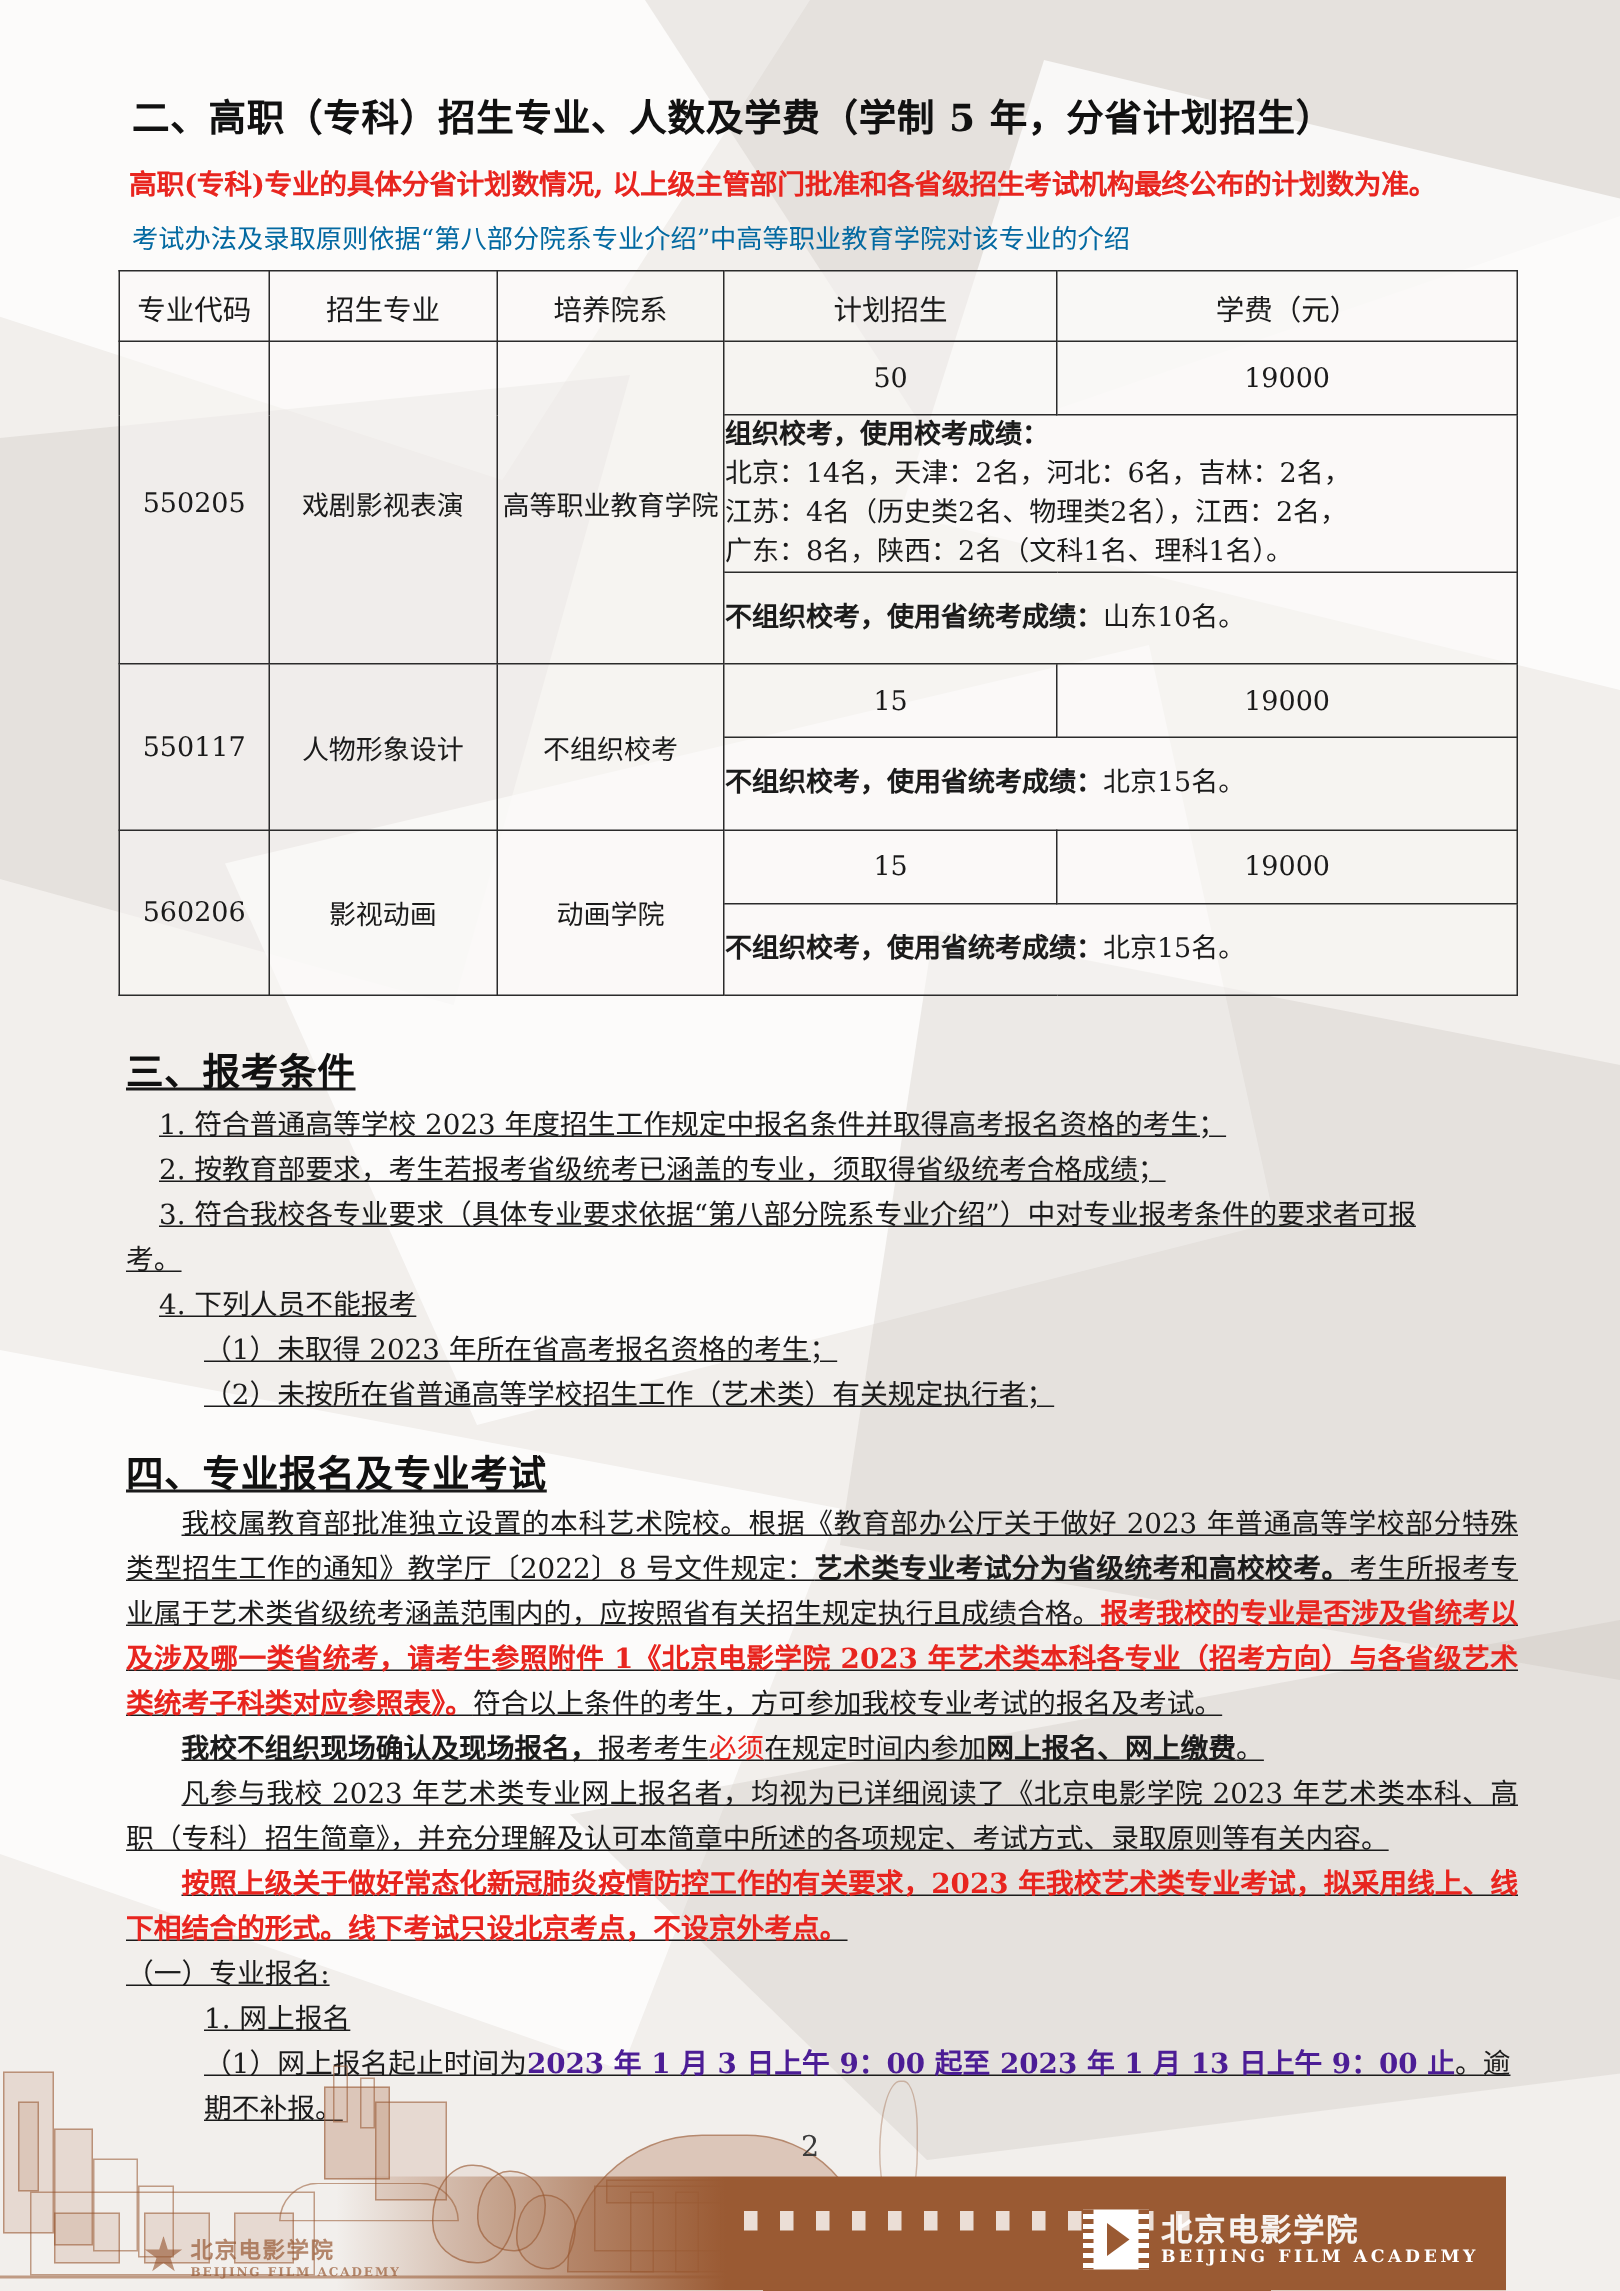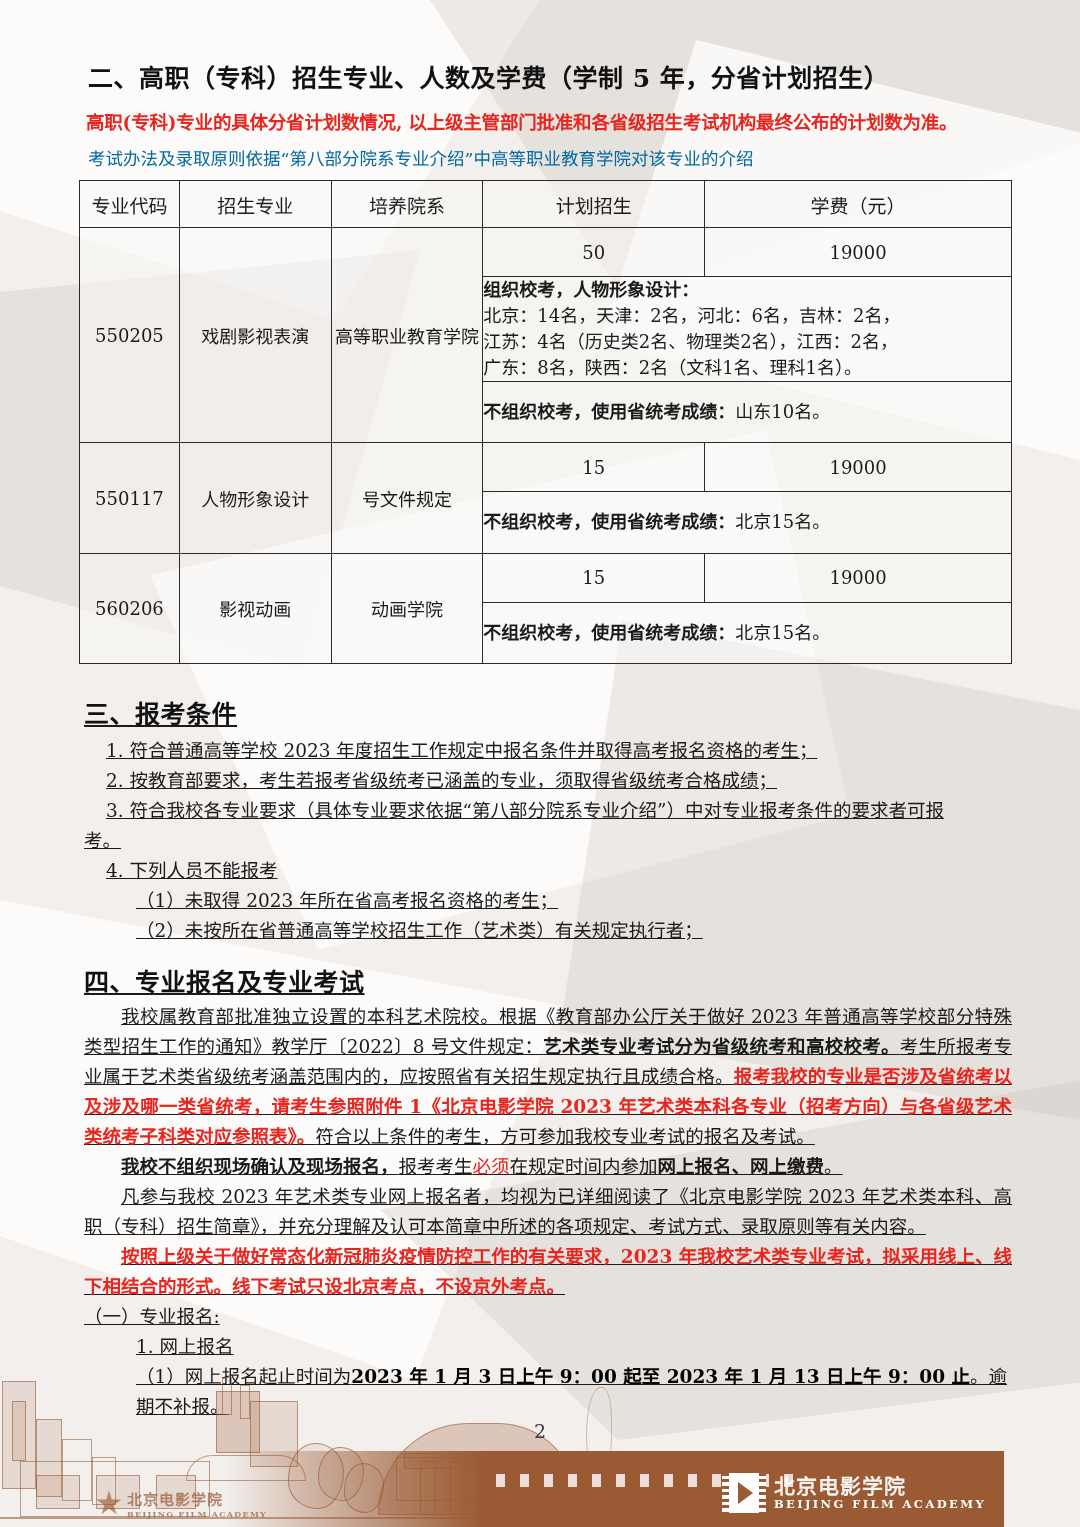--- a/index.html
+++ b/index.html
@@ -63,21 +63,21 @@
   
   .blk { position:absolute; width:928px; left:84px;text-decoration:underline; }
   p.pg { margin:0; font-size:18.5px; line-height:1.62; text-align:justify; color:#1b1b1b; }
   .li  { margin:0; font-size:18.5px; line-height:1.62; }
   .ind1 { padding-left:48px; text-indent:-26px; }
   .ind2 { padding-left:52px; }
   .ind-txt { text-indent:37px; }
   b.bk { font-weight:bold; }
   span.rd { color:#e8251f; }
   b.rd { color:#e8251f; font-weight:bold; }
-  b.bl { color:#000000; font-weight:bold; }
+  b.bl { color:#4c1d95; font-weight:bold; }
   .noin { text-indent:0; }
 
   
   .footer { position:absolute; left:0; bottom:0; width:1004px; height:160px; z-index:3; }
   .foot-band {
     position:absolute; right:0; bottom:0; width:520px; height:76px;
     background:#9a5a33;
   }
   .foot-band-grad {
     position:absolute; right:520px; bottom:0; width:260px; height:76px;
@@ -156,36 +156,36 @@
 
         <tr>
           <td class="c-code" rowspan="3">550205</td>
           <td class="c-major" rowspan="3">戏剧影视表演</td>
           <td class="c-dept" rowspan="3">高等职业教育学院</td>
           <td class="c-num">50</td>
           <td class="c-fee">19000</td>
         </tr>
         <tr>
           <td class="c-detail" colspan="2">
-            <b class="dl">组织校考，人物形象设计：</b>
+            <b class="dl">组织校考，使用校考成绩：</b>
             <span class="dl">北京：14名，天津：2名，河北：6名，吉林：2名，</span>
             <span class="dl">江苏：4名（历史类2名、物理类2名），江西：2名，</span>
             <span class="dl">广东：8名，陕西：2名（文科1名、理科1名）。</span>
           </td>
         </tr>
         <tr>
           <td class="c-detail pad-lg" colspan="2">
             <b>不组织校考，使用省统考成绩：</b><span>山东10名。</span>
           </td>
         </tr>
 
         <tr>
           <td class="c-code" rowspan="2">550117</td>
           <td class="c-major" rowspan="2">人物形象设计</td>
-          <td class="c-dept" rowspan="2">号文件规定</td>
+          <td class="c-dept" rowspan="2">不组织校考</td>
           <td class="c-num">15</td>
           <td class="c-fee">19000</td>
         </tr>
         <tr>
           <td class="c-detail pad-lg" colspan="2">
             <b>不组织校考，使用省统考成绩：</b><span>北京15名。</span>
           </td>
         </tr>
 
         <tr>

